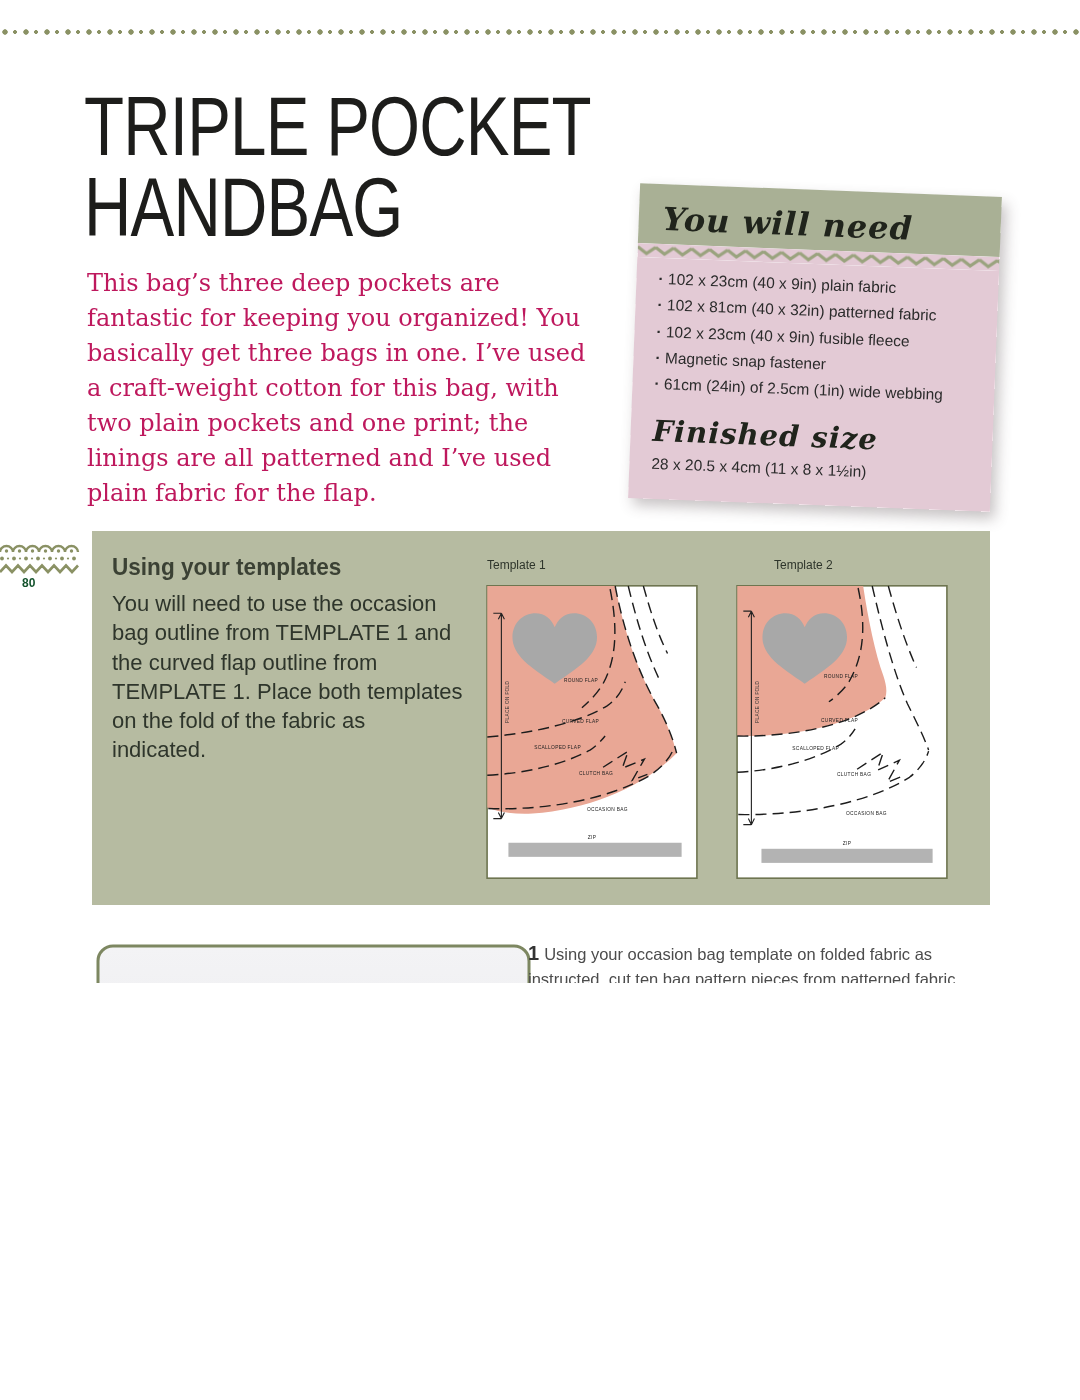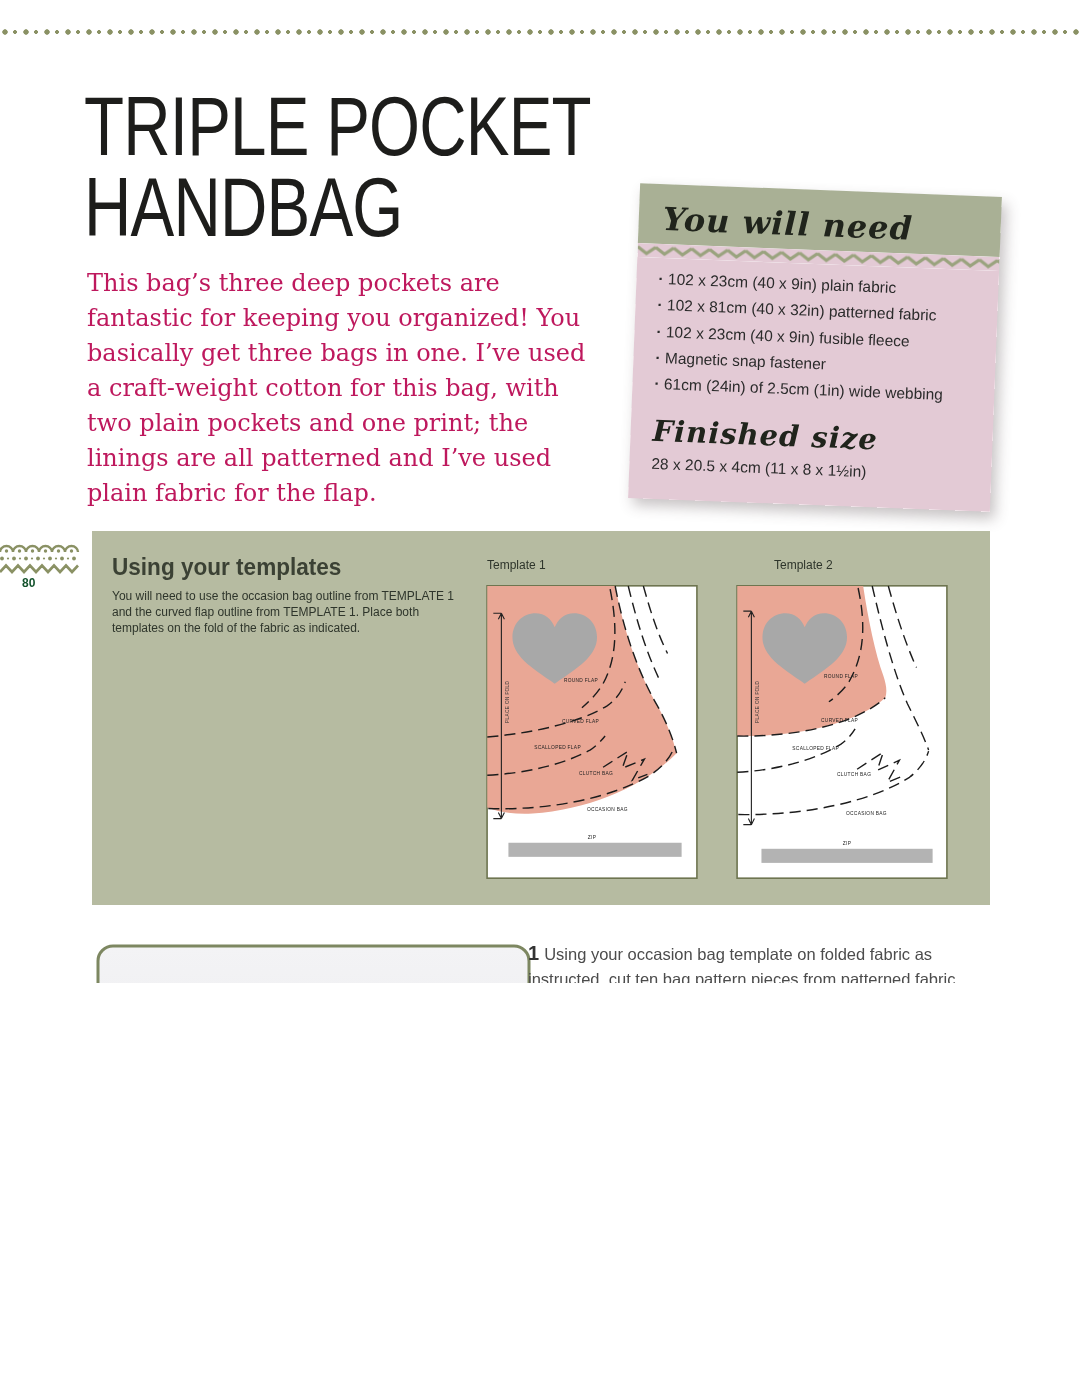--- a/index.html
+++ b/index.html
@@ -36,21 +36,21 @@
   .fs-value { font-size:15.5px; color:#2b2b2b; margin-top:7px; }
 
   
   .left-lace { position:absolute; left:0; top:541px; }
   .page-num { position:absolute; left:22px; top:576px; font-size:12px; font-weight:bold; color:#14532d; }
 
   
   .green-band { position:absolute; left:92px; top:531px; width:898px; height:374px; background:#b6bba1; }
   .band-heading { position:absolute; left:20px; top:22px; font-size:24px; font-weight:bold;
     color:#3b4134; transform:scaleX(.94); transform-origin:left; white-space:nowrap; }
-  .band-body { position:absolute; left:20px; top:58px; width:352px; font-size:12px;
+  .band-body { position:absolute; left:20px; top:58px; width:352px; font-size:22px;
     line-height:1.33; color:#2e352b; }
   .tpl-label { position:absolute; top:27px; font-size:12px; color:#2e352b; }
   .tpl-label.t1 { left:395px; } .tpl-label.t2 { left:645px;margin-left:37px; }
   .tpl { position:absolute; top:54px; width:212px; height:294px; }
   .tpl.t1 { left:394px; } .tpl.t2 { left:644px; }
   .tpl svg { display:block; width:100%; height:100%; }
   .tpl text { font-family:"Liberation Sans", sans-serif; }
 
   
   .photo { position:absolute; left:95px; top:943px; width:437px; height:330px; }

